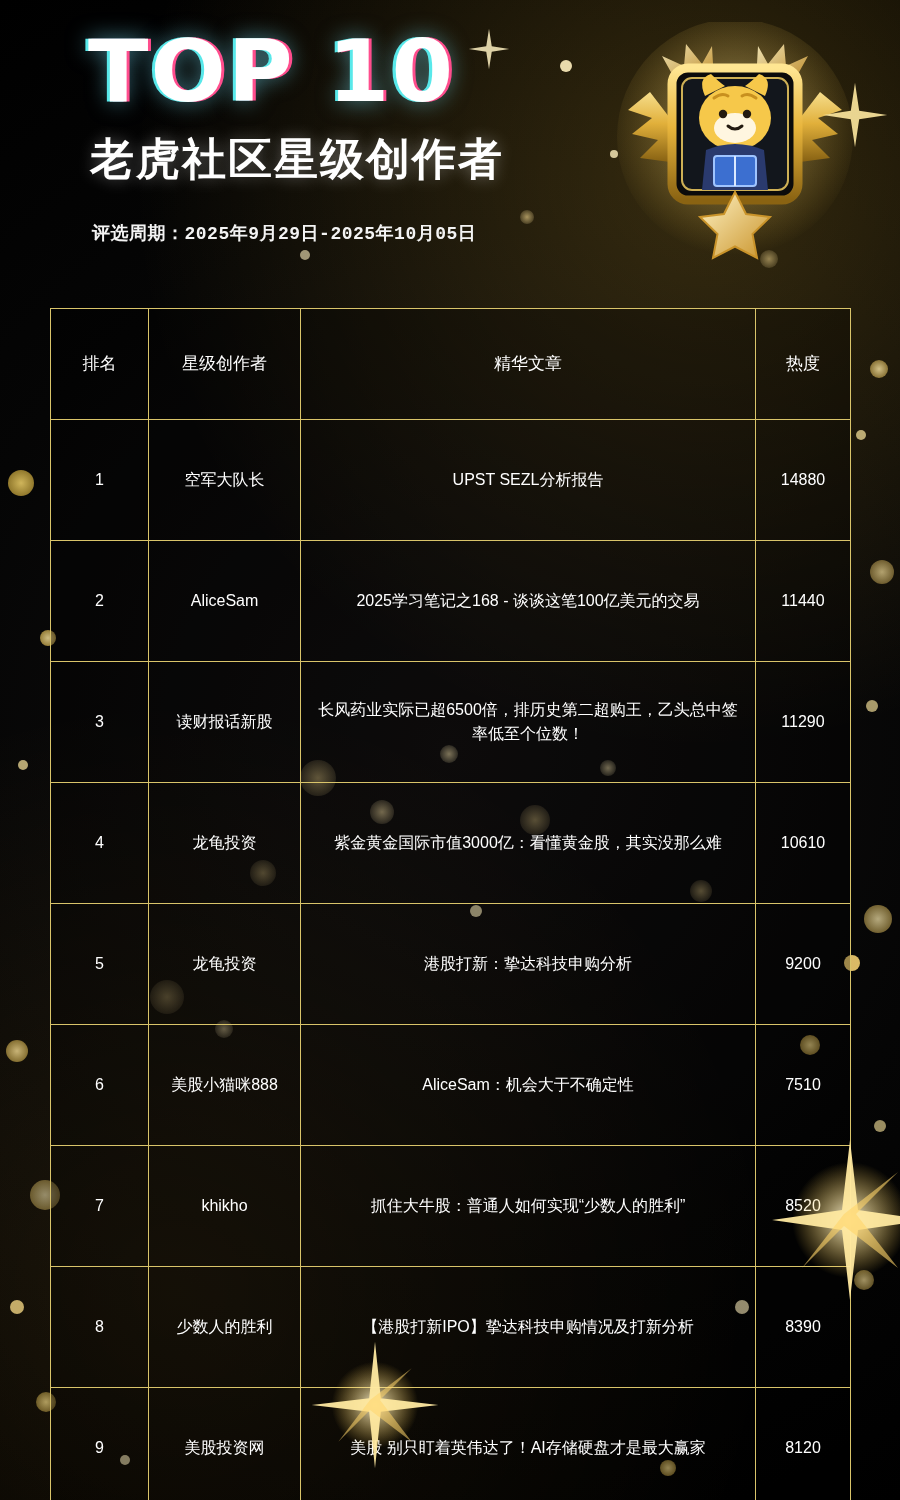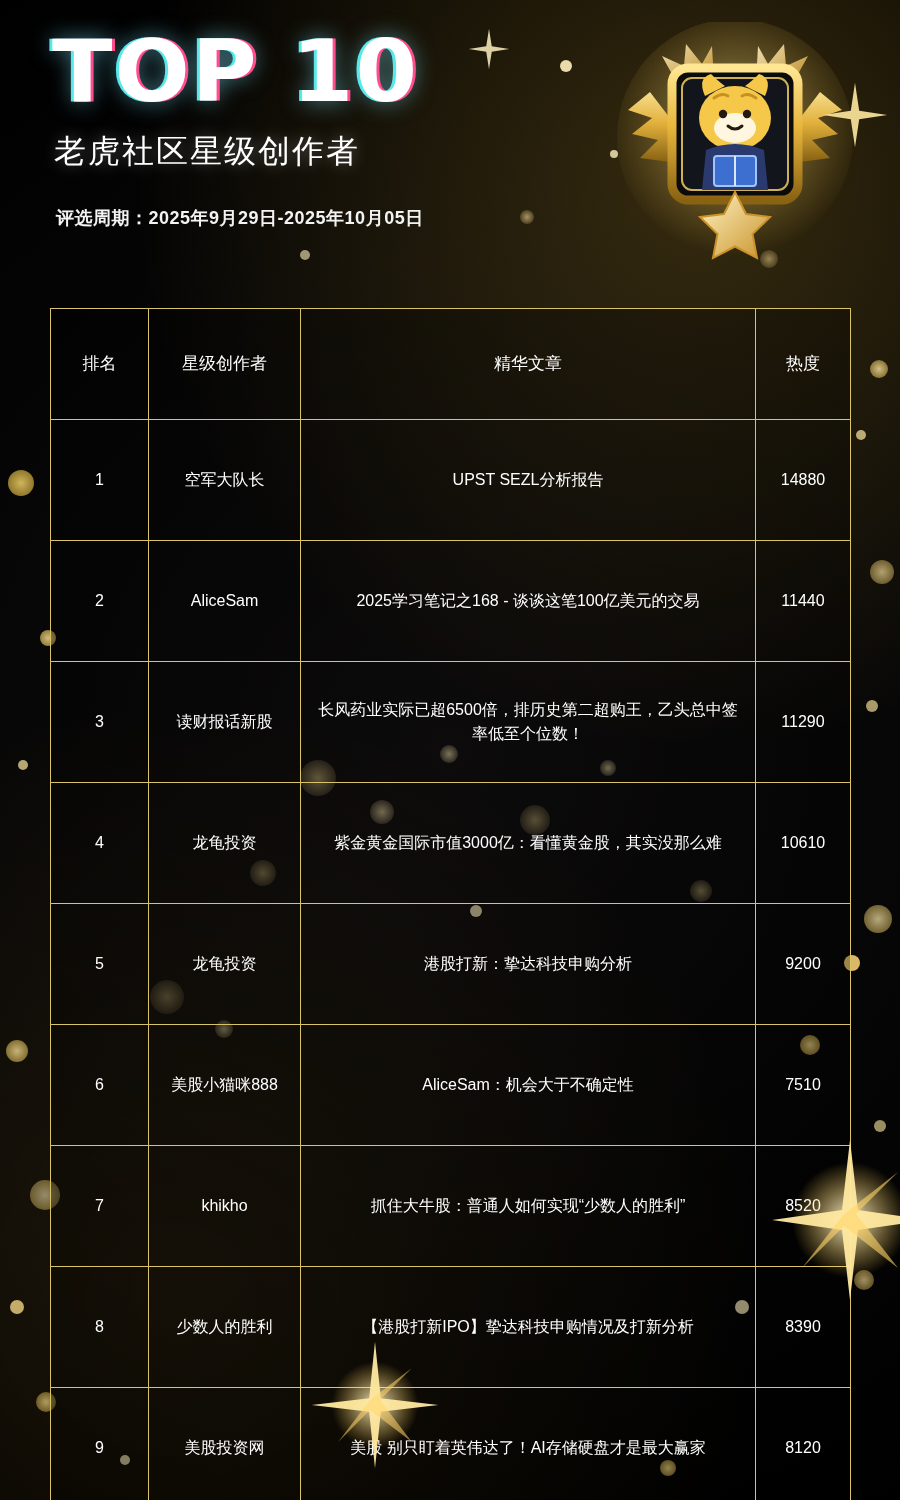--- a/index.html
+++ b/index.html
@@ -37,54 +37,56 @@
   .sparkle {
     position: absolute;
     pointer-events: none;
   }
 
   
   .header {
     position: relative;
     padding: 28px 0 0 52px;
     z-index: 5;
+    margin-left: 36px;
   }
 
   .top10 {
     font-family: "DejaVu Sans", sans-serif;
     font-size: 86px;
     font-weight: 900;
     letter-spacing: 2px;
     line-height: 1;
     color: #ffffff;
     text-shadow:
       -3px 0 0 #58e8ea,
       3px 0 0 #ff4d8d,
       0 0 22px rgba(120, 230, 255, 0.55);
     margin: 0;
     display: inline-block;
     transform: scaleX(1.03);
     transform-origin: left center;
   }
 
   .subtitle {
-    font-size: 32px;
-    font-weight: 400;
+    font-size: 44px;
+    font-weight: 700;
     letter-spacing: 2px;
     margin: 16px 0 0 2px;
     color: #fff;
     text-shadow: 0 0 16px rgba(255,255,255,0.35);
   }
 
   .period {
     font-size: 18px;
     font-weight: 700;
     margin: 32px 0 0 4px;
     color: #f3f3f3;
     letter-spacing: 0.5px;
+    font-family: Liberation Mono, monospace;
   }
 
   
   .mascot {
     position: absolute;
     right: 40px;
     top: 22px;
     width: 250px;
     height: 250px;
     z-index: 4;

